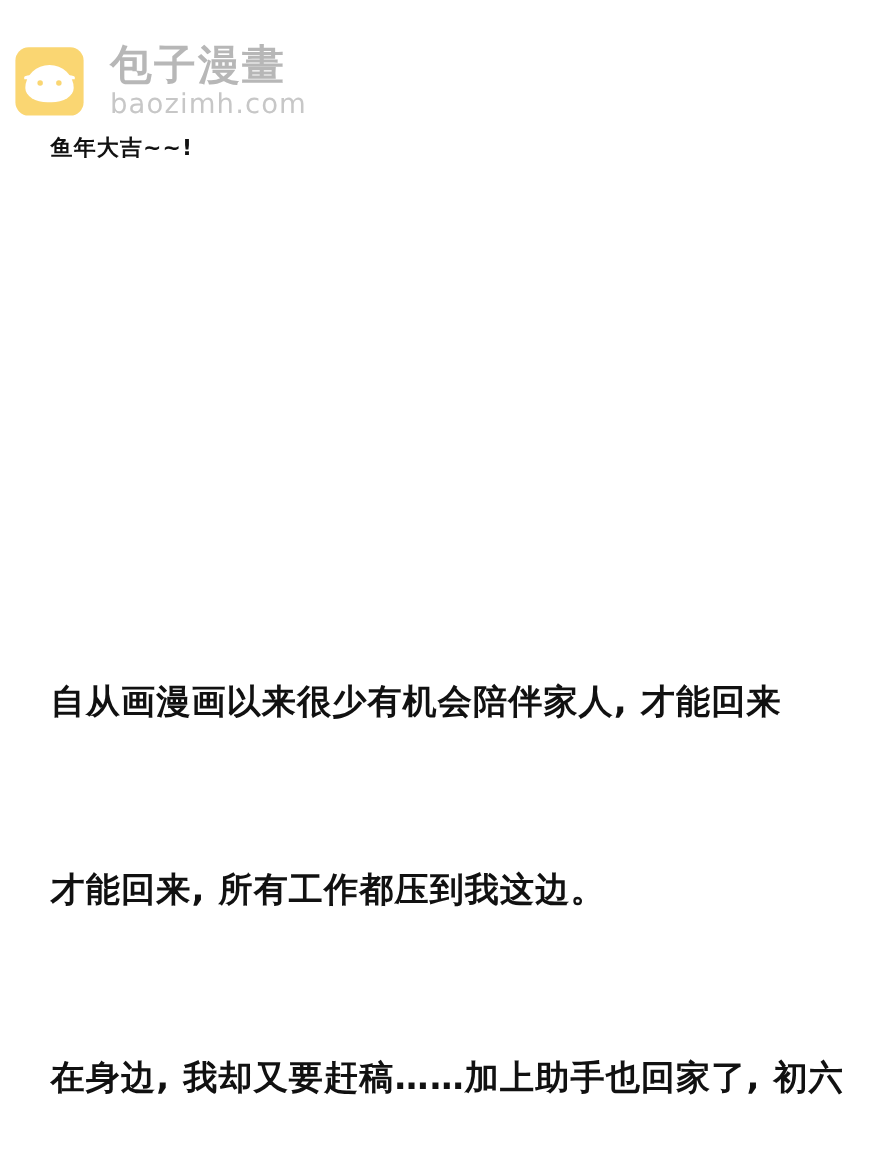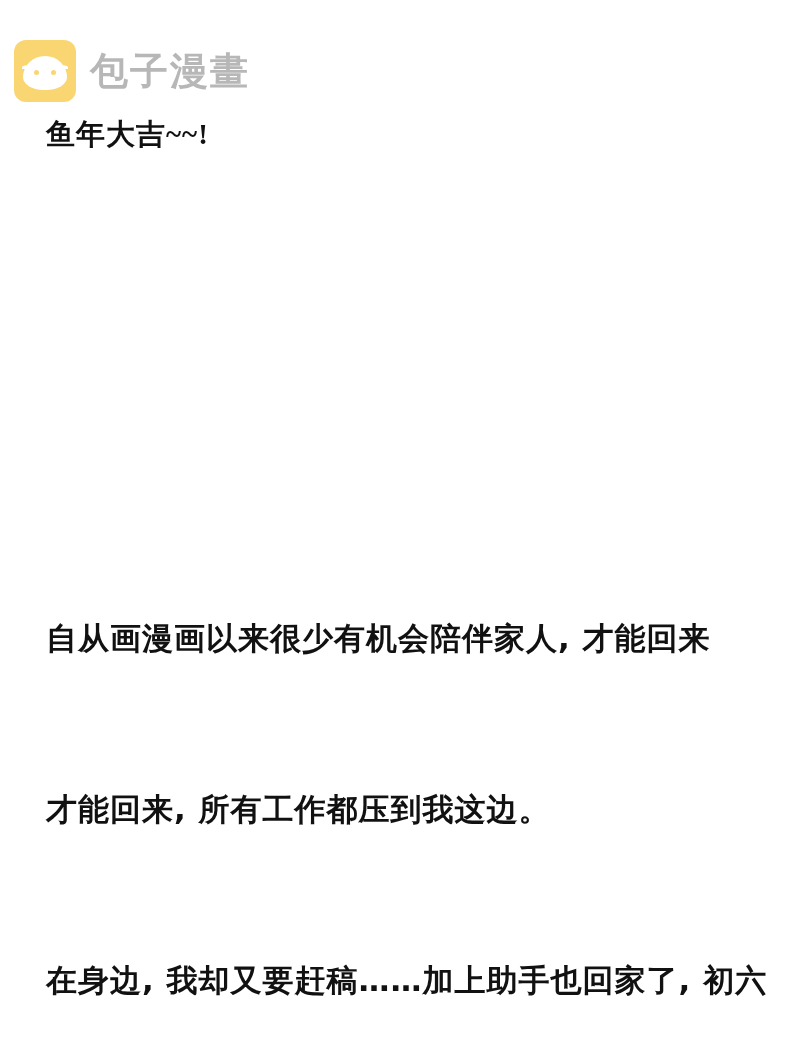--- a/index.html
+++ b/index.html
@@ -22,21 +22,21 @@
     background: #ffffff;
   }
 
   
   .watermark {
     position: absolute;
     left: 14px;
     top: 40px;
     display: flex;
     align-items: center;
-    gap: 14px;
+    gap: 24px;
     opacity: 0.55;
     pointer-events: none;
   }
   .wm-logo {
     width: 62px;
     height: 62px;
     border-radius: 12px;
     background: #f7b500;
     position: relative;
     flex: none;
@@ -107,24 +107,23 @@
     white-space: pre-wrap;
   }
   .line {
     display: block;
     min-height: 57px;
   }
   .line.blank {
     min-height: 57px;
   }
   .l-title {
-    font-size: 29px;
+    font-size: 20px;
     line-height: 40px;
     min-height: 40px;
-    font-family: Liberation Serif, serif;
   }
 </style>
 </head>
 <body>
 
 <div class="page">
 
   <div class="body-text">
     <span class="line l-title">鱼年大吉~~!</span>
     <span class="line blank"></span>
@@ -143,16 +142,17 @@
   </div>
 
   <div class="watermark">
     <div class="wm-logo">
       <div class="wm-bun">
           <div class="wm-pleat"></div>
         </div>
     </div>
     <div class="wm-text">
       <span class="wm-cn">包子漫畫</span>
+      <span class="wm-en">baozimh.com</span>
     </div>
   </div>
 
 </div>
 
 </body></html>

